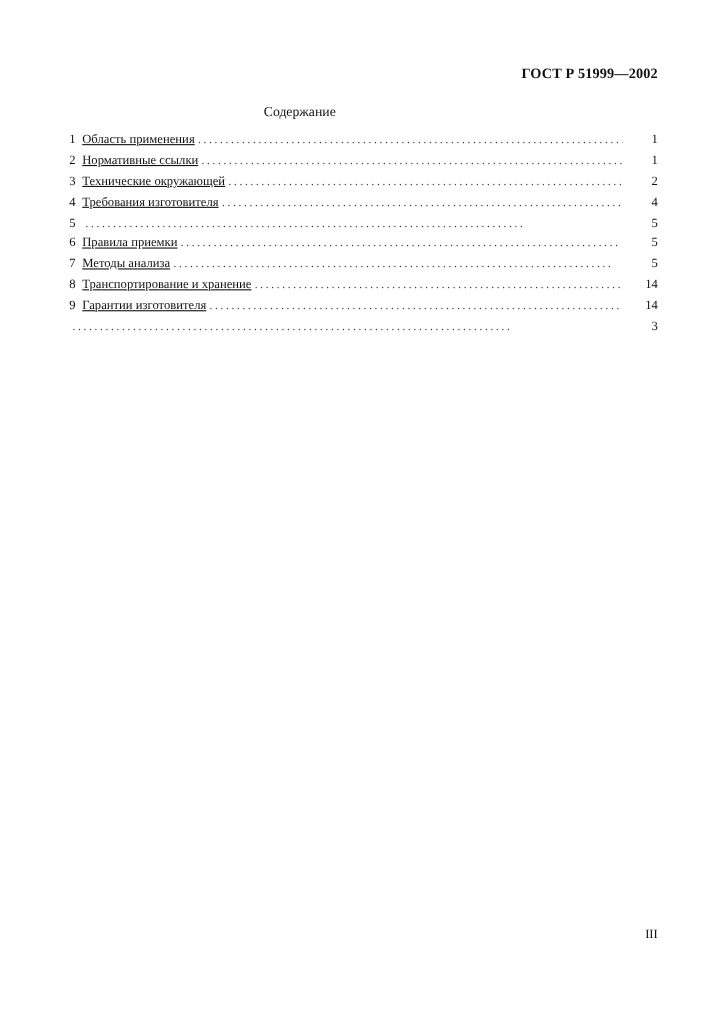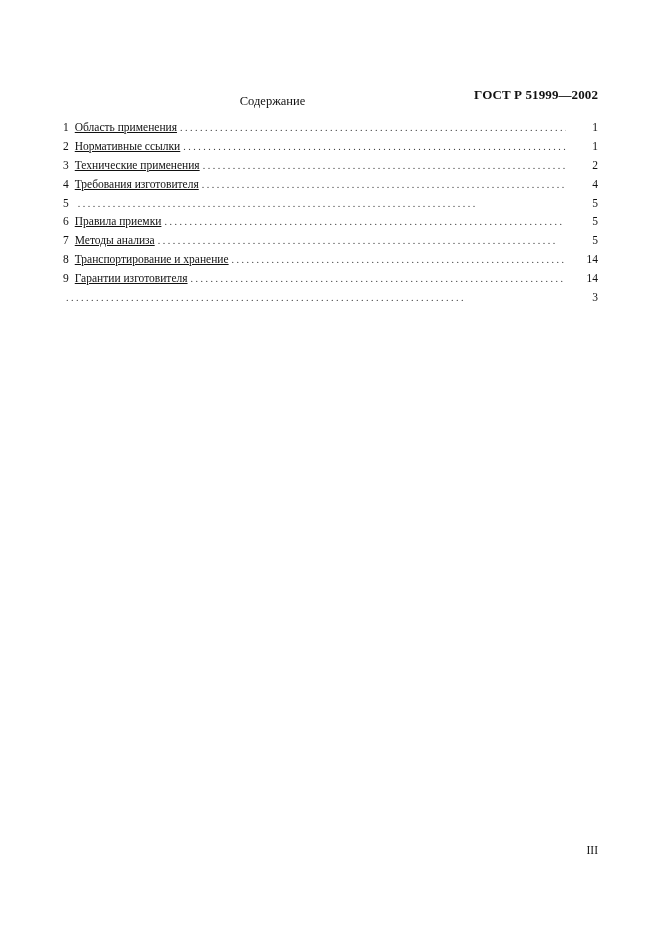--- a/index.html
+++ b/index.html
@@ -15,21 +15,20 @@
       color: #111111;
       overflow: hidden;
     }
     .page-header {
       position: absolute;
       top: 59px;
       right: 63px;
       font-size: 13px;
       font-weight: bold;
       letter-spacing: 0.1px;
-      margin-top: 28px;
     }
     .toc-title {
       position: absolute;
       top: 94px;
       left: 0;
       width: 545px;
       text-align: center;
       font-size: 12.5px;
     }
     .toc {
@@ -92,21 +91,21 @@
     <span class="toc-page">1</span>
   </div>
   <div class="toc-row">
     <span class="toc-num">2</span>
     <span class="toc-label">Нормативные ссылки</span>
     <span class="toc-dots"></span>
     <span class="toc-page">1</span>
   </div>
   <div class="toc-row">
     <span class="toc-num">3</span>
-    <span class="toc-label">Технические применения</span>
+    <span class="toc-label">Технические окружающей</span>
     <span class="toc-dots"></span>
     <span class="toc-page">2</span>
   </div>
   <div class="toc-row">
     <span class="toc-num">4</span>
     <span class="toc-label">Требования изготовителя</span>
     <span class="toc-dots"></span>
     <span class="toc-page">4</span>
   </div>
   <div class="toc-row">

